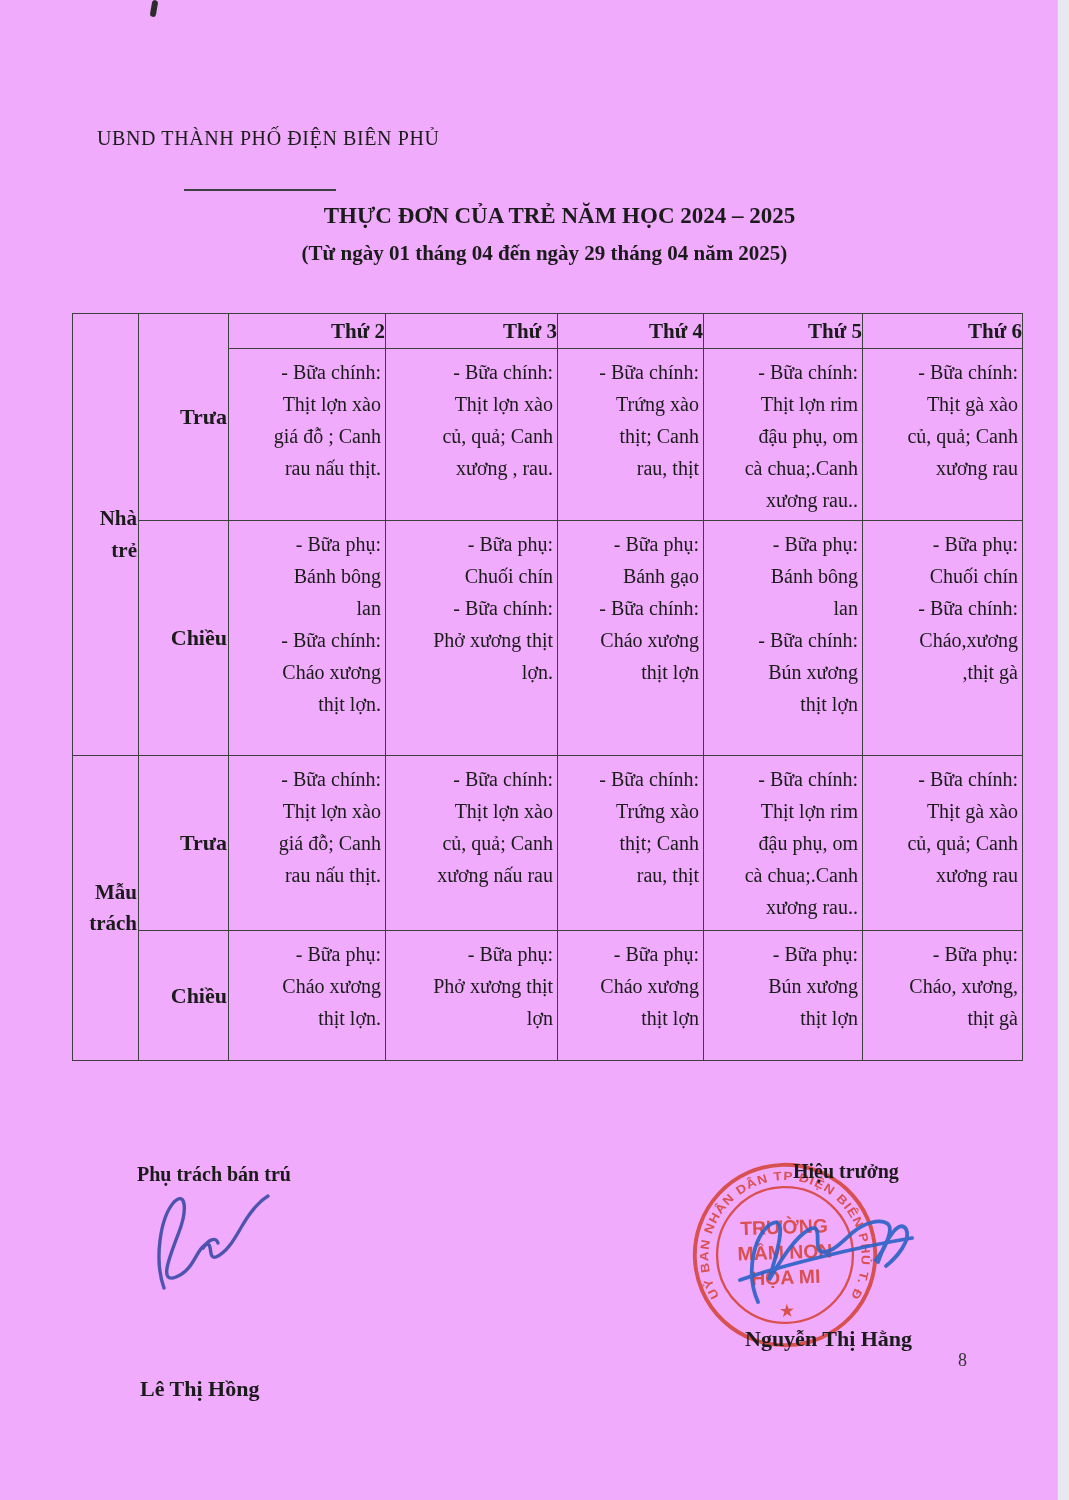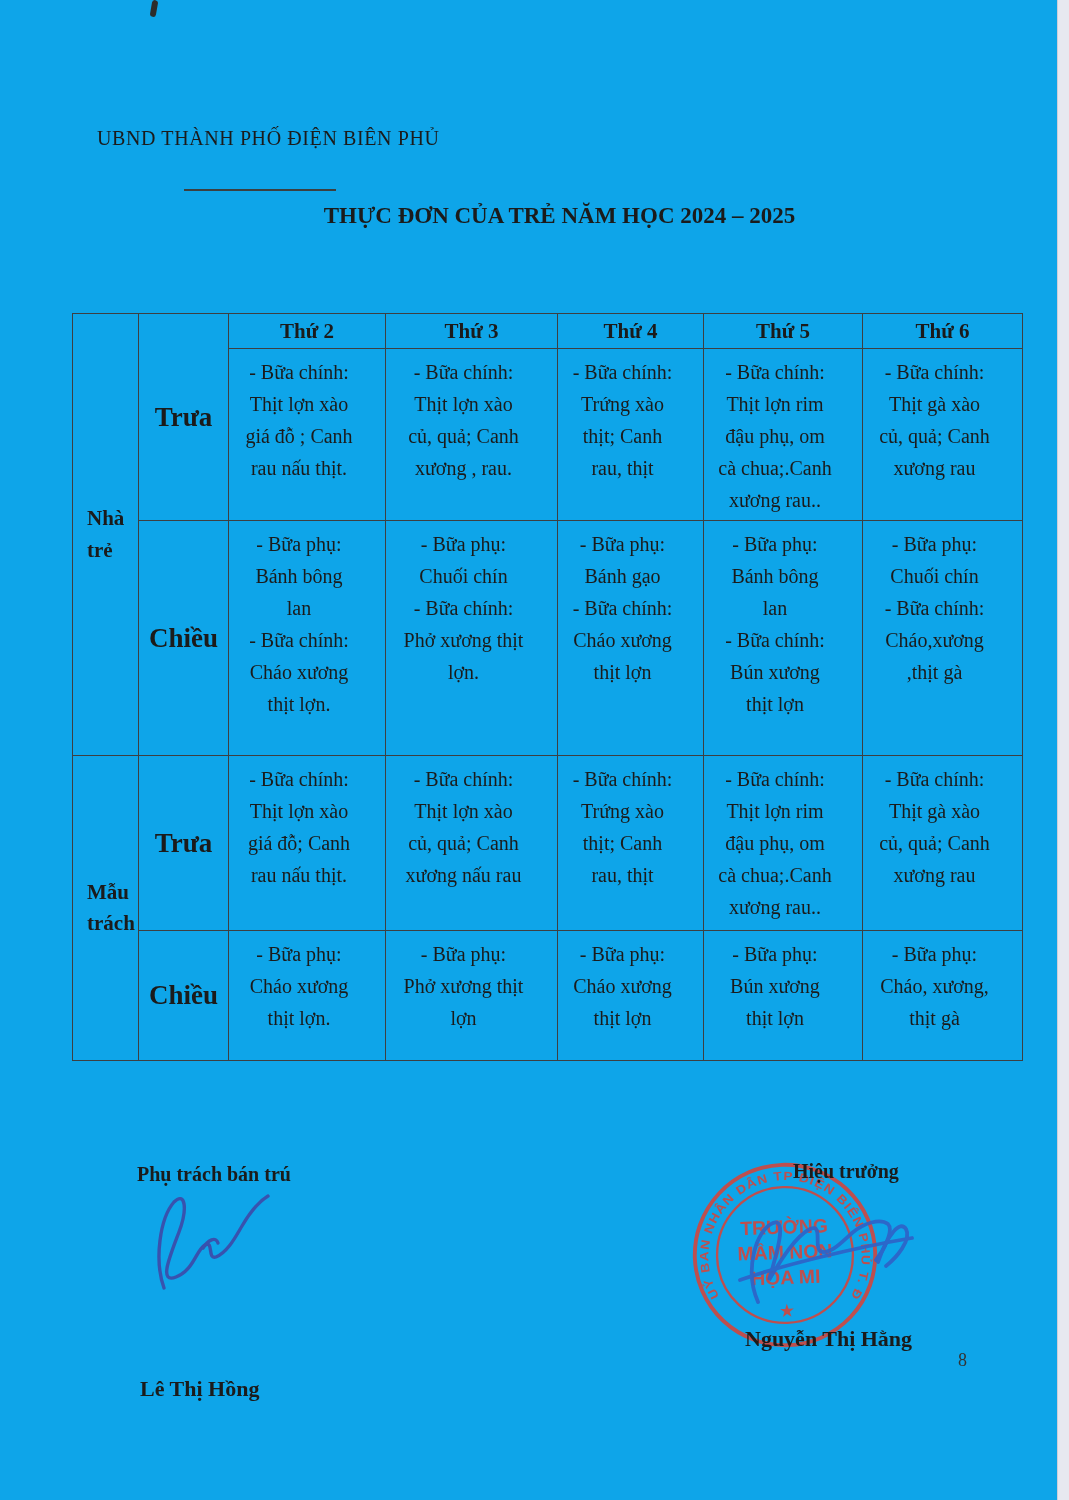--- a/index.html
+++ b/index.html
@@ -1,18 +1,18 @@
 <!DOCTYPE html>
 <html><head>
 <meta charset="utf-8">
 <style>
   html,body { margin:0; padding:0; background:#ffffff; }
   .page {
     position:relative; width:1069px; height:1500px;
-    background:#0ea5e9; overflow:hidden;
+    background:#f0abfc; overflow:hidden;
     font-family:"Liberation Serif", serif; color:#1b1b1b;
   }
   .scan-strip-right {
     position:absolute; top:0; right:0; width:11px; height:1500px;
     background:#e7e8f0; border-left:1px solid #cdced9;
   }
   .pen-mark {
     position:absolute; left:151px; top:0; width:6px; height:17px;
     background:#2c2c2c; border-radius:3px; transform:rotate(10deg);
   }
@@ -20,30 +20,30 @@
   .org-line2 { position:absolute; left:110px; top:157px; font-size:20px; font-weight:bold; letter-spacing:.6px; }
   .org-underline { position:absolute; left:184px; top:189px; width:152px; height:2px; background:#3c4040; }
   .doc-title { position:absolute; left:35px; top:203px; width:1049px; text-align:center; font-size:23px; font-weight:bold; }
   .doc-subtitle { position:absolute; left:20px; top:241px; width:1049px; text-align:center; font-size:21px; font-weight:bold; }
 
   table.menu {
     position:absolute; left:72px; top:313px;
     border-collapse:collapse; table-layout:fixed; width:950px;
     background:transparent;
   }
-  table.menu td, table.menu th { border:1.6px solid #3d3f41; }
+  table.menu td, table.menu th { border:1.6px solid #3d3f41;text-align:right; }
   th.day { font-size:21px; font-weight:bold; text-align:center; vertical-align:middle; padding:2px 0; }
   td.group-label {
     font-size:21px; font-weight:bold; text-align:left; vertical-align:middle;
     padding-left:14px; white-space:pre-line; line-height:1.5;
   }
-  td.row-label { font-size:27px; font-weight:bold; text-align:center; vertical-align:middle; }
+  td.row-label { font-size:22px; font-weight:bold; text-align:center; vertical-align:middle; }
   td.menu-cell {
     font-size:20px; line-height:1.6; text-align:center; vertical-align:top;
-    padding:7px 20px 2px 4px; white-space:pre-line;
+    padding:7px 4px 2px 4px; white-space:pre-line;
   }
 
   .sig-title { position:absolute; font-size:20px; font-weight:bold; z-index:3; }
   .sig-title.left { left:137px; top:1163px; }
   .sig-title.right { left:793px; top:1160px;text-align:center; }
   .sig-name { position:absolute; font-size:22px; font-weight:bold; z-index:3; }
   .sig-name.left { left:140px; top:1376px; }
   .sig-name.right { left:745px; top:1326px; }
   .signature-svg { position:absolute; z-index:4; }
   .signature-svg.left { left:148px; top:1188px; }
@@ -56,20 +56,21 @@
 
 <div class="page">
 
   <div class="scan-strip-right"></div>
   <div class="pen-mark"></div>
 
   <div class="org-line1">UBND THÀNH PHỐ ĐIỆN BIÊN PHỦ</div>
   <div class="org-underline"></div>
 
   <div class="doc-title">THỰC ĐƠN CỦA TRẺ NĂM HỌC 2024 – 2025</div>
+  <div class="doc-subtitle">(Từ ngày 01 tháng 04 đến ngày 29 tháng 04 năm 2025)</div>
 
   <table class="menu">
     <colgroup>
       <col style="width:66px">
         <col style="width:90px">
         <col style="width:157px">
       <col style="width:172px">
         <col style="width:146px">
         <col style="width:159px">
         <col style="width:160px">

